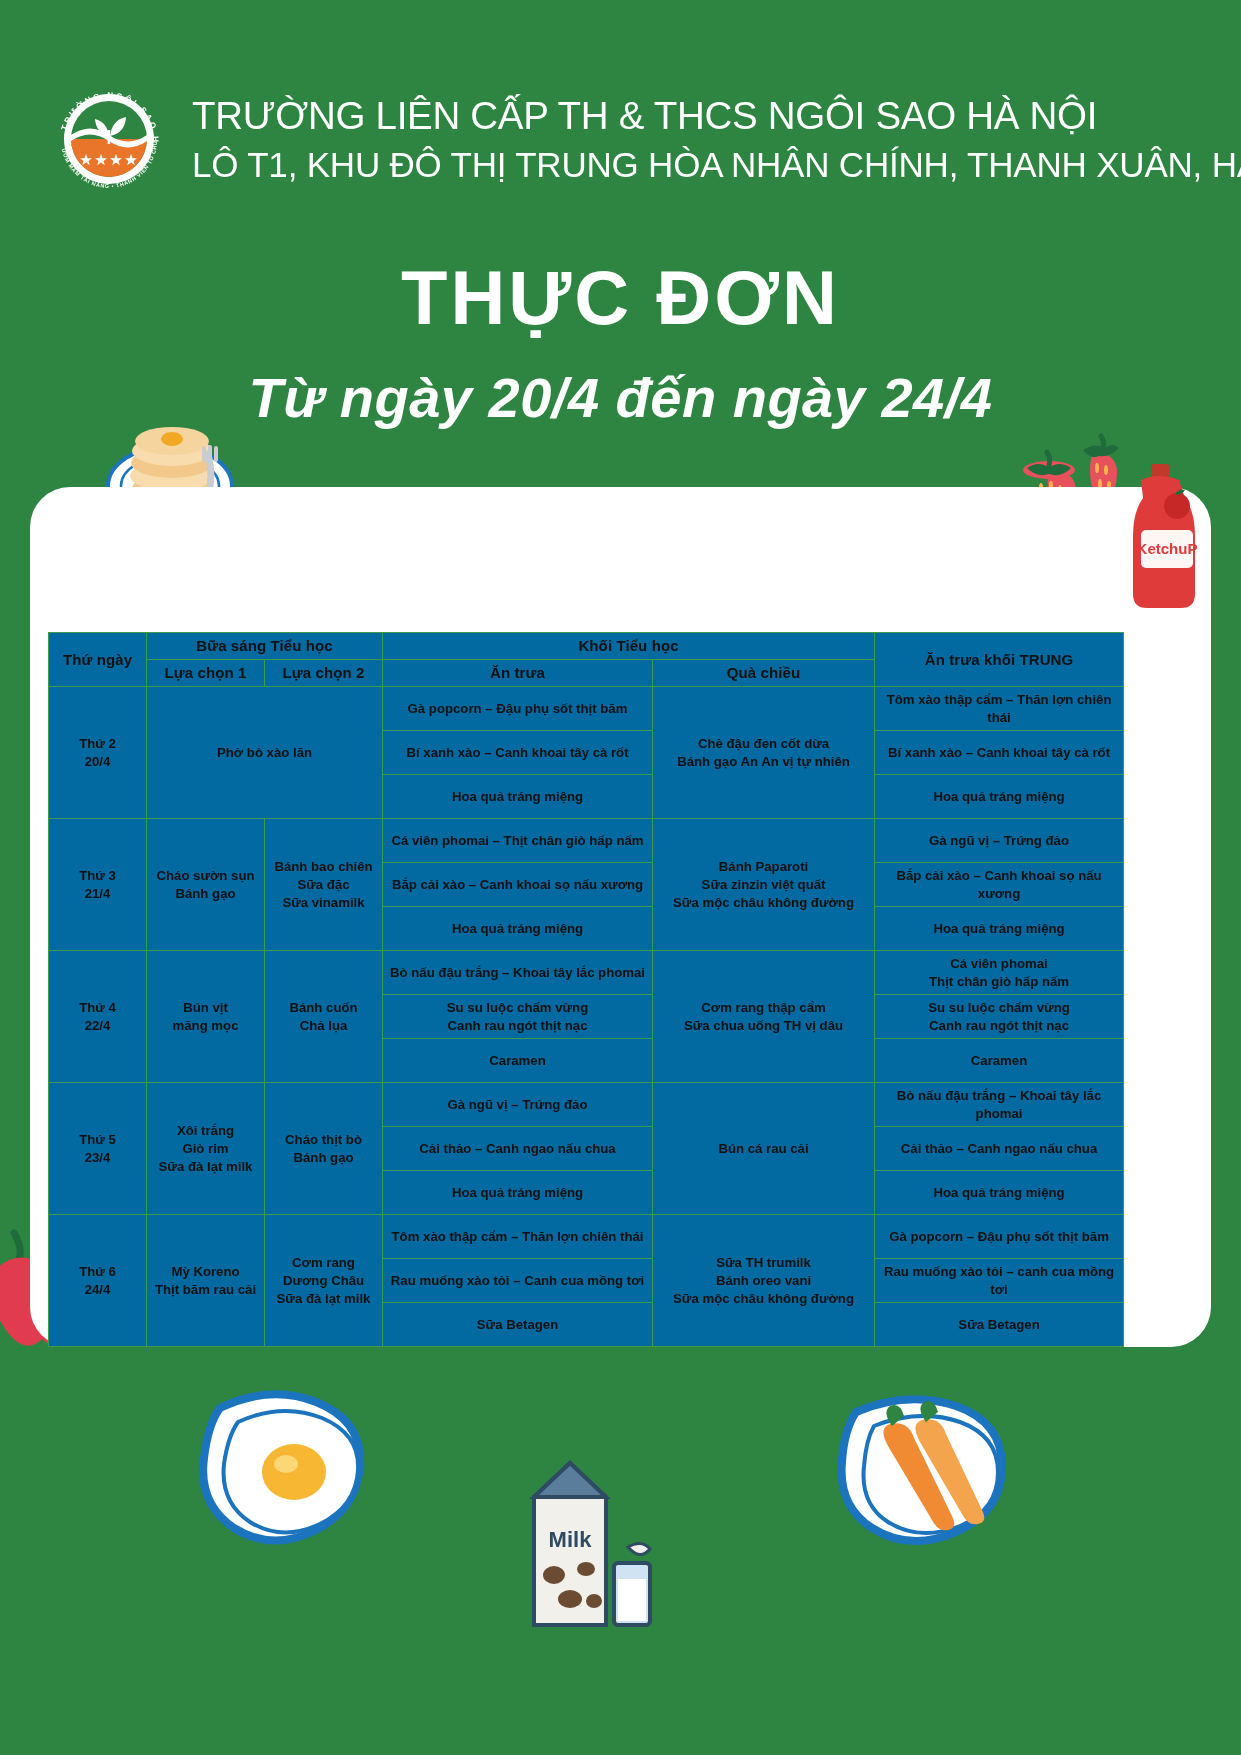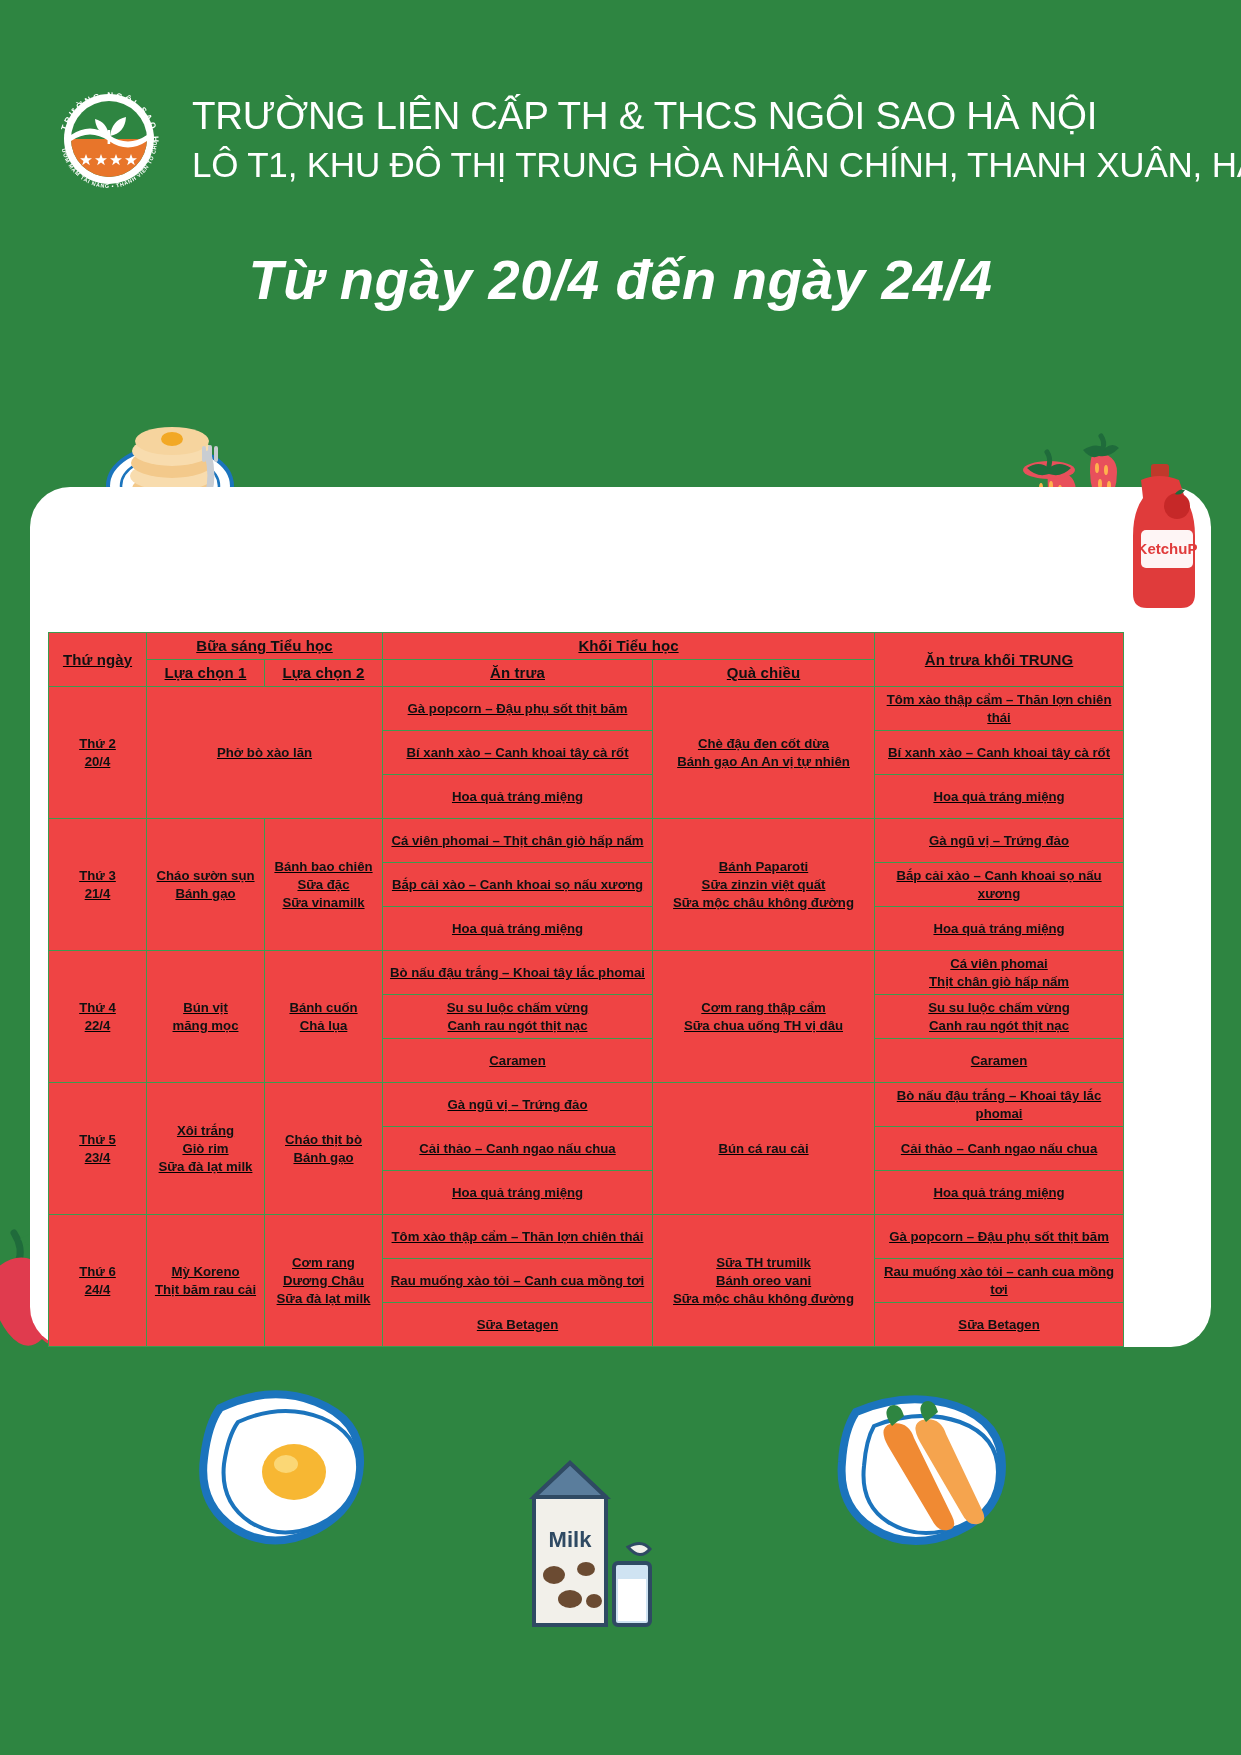--- a/index.html
+++ b/index.html
@@ -95,22 +95,21 @@
 
   
   table.menu {
     position: absolute;
     left: 48px;
     top: 632px;
     width: 1075px;
     border-collapse: collapse;
     table-layout: fixed;
     z-index: 5;
-    background: #ef4444;
-    text-decoration: underline;
+    background: #0369a1;
   }
 
   table.menu td, table.menu th {
     border: 1.6px solid #3d9a4f;
     color: #111111;
     text-align: center;
     vertical-align: middle;
     font-size: 13.2px;
     font-weight: bold;
     line-height: 1.34;
@@ -220,20 +219,21 @@
       <path d="M 92,10 q 4,6 2,12" stroke="#1f6b3b" stroke-width="5" fill="none" stroke-linecap="round"></path>
       <g fill="#ffb24d">
         <ellipse cx="88" cy="42" rx="2" ry="5"></ellipse>
           <ellipse cx="97" cy="44" rx="2" ry="5"></ellipse>
         <ellipse cx="91" cy="58" rx="2" ry="5"></ellipse>
           <ellipse cx="100" cy="60" rx="2" ry="5"></ellipse>
       </g>
     </svg>
   </span>
 
+  <div class="menu-title">THỰC ĐƠN</div>
   <div class="menu-range">Từ ngày 20/4 đến ngày 24/4</div>
 </div>
 
 <span class="deco-apple">
   <svg width="112" height="140" viewBox="0 0 112 140">
     <path d="M 30,18 q 10,16 4,30" stroke="#1f6b3b" stroke-width="7" fill="none" stroke-linecap="round"></path>
     <path d="M 36,24 q 22,-14 34,2 q -20,12 -34,-2 Z" fill="#2e8541"></path>
     <path d="M 14,52 q 22,-18 44,-2 q 22,-16 44,2 q 14,34 -10,66 q -18,22 -34,6 q -16,16 -34,-6 q -24,-32 -10,-66 Z" fill="#e03b4e"></path>
   </svg>
 </span>

